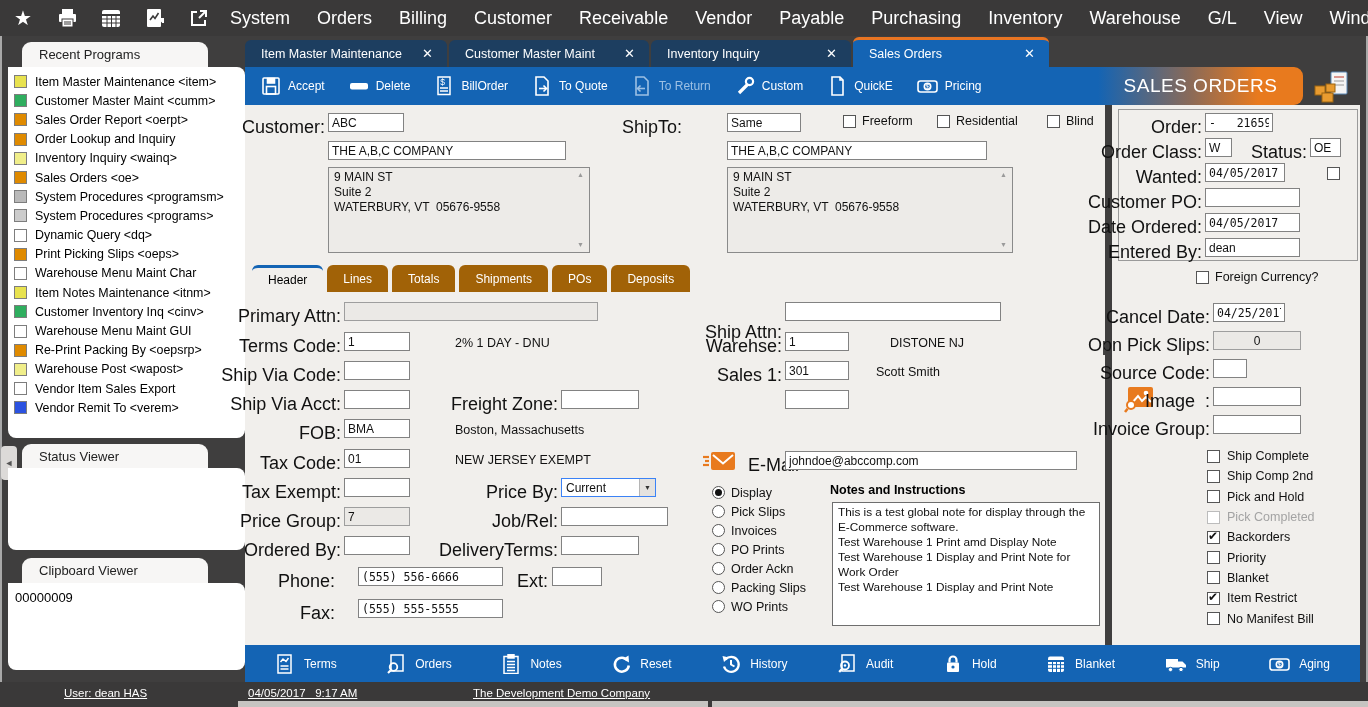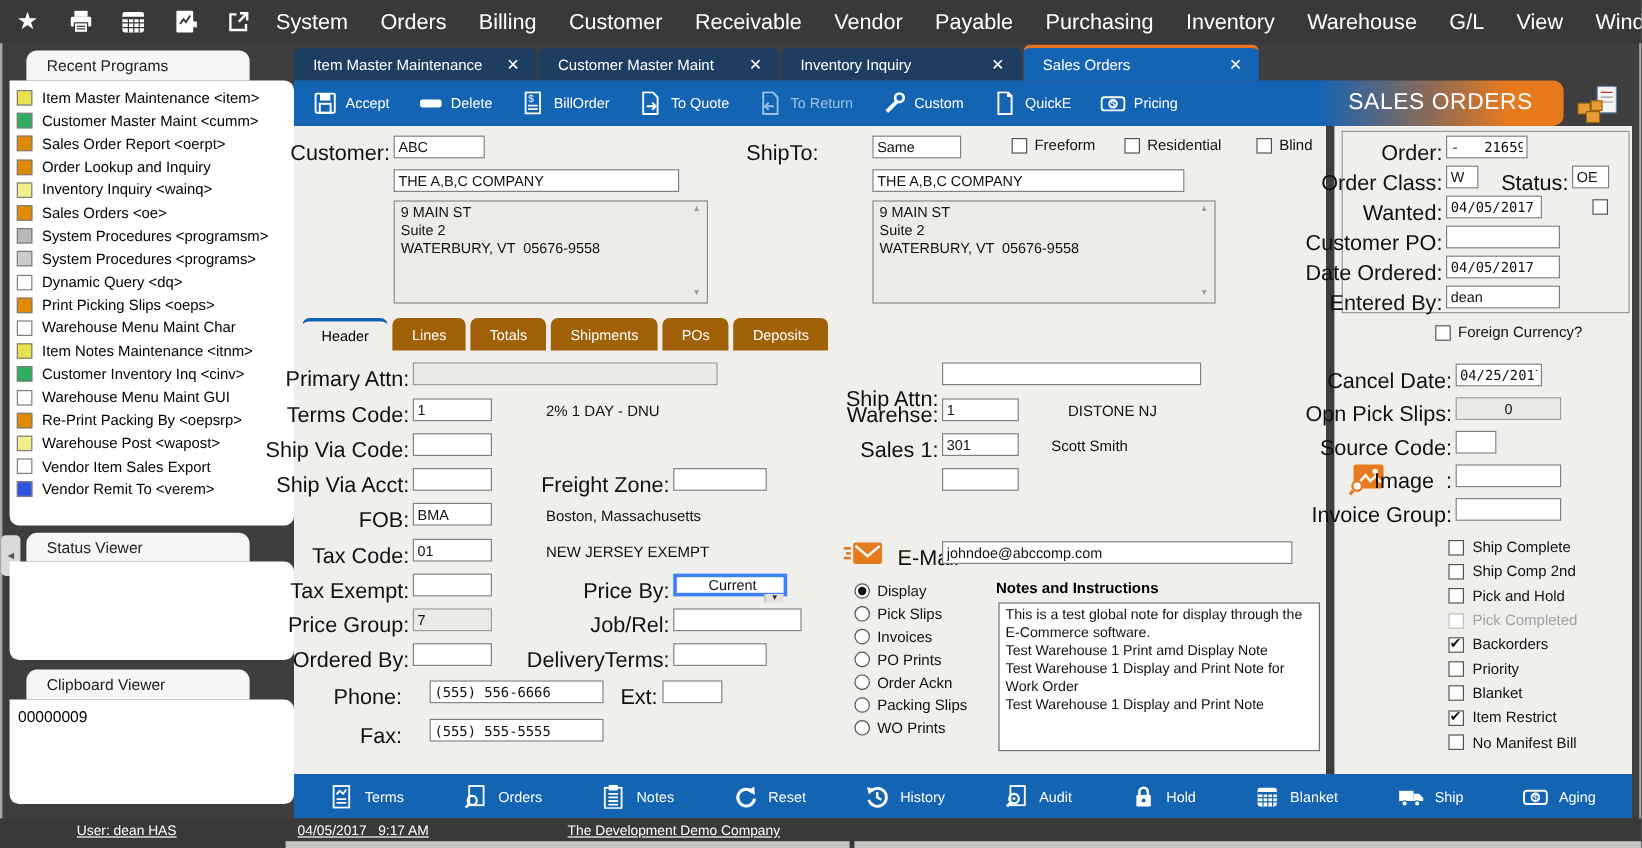--- a/index.html
+++ b/index.html
@@ -50,21 +50,21 @@
   .cb{width:13px;height:13px;border:1px solid #555;background:#fff;display:inline-block;position:relative;box-sizing:border-box;flex:0 0 13px;}
   .cb[data-checked="true"]::after{content:"✔";position:absolute;left:0;top:-3px;font-size:12px;font-weight:700;color:#111;}
   .radio{width:13px;height:13px;border:1px solid #555;border-radius:50%;background:#fff;display:inline-block;position:relative;box-sizing:border-box;flex:0 0 13px;}
   .radio[data-checked="true"]::after{content:"";position:absolute;left:2px;top:2px;width:7px;height:7px;border-radius:50%;background:#111;}
   .cbrow{position:absolute;display:flex;align-items:center;gap:6px;font-size:12.5px;color:#111;cursor:pointer;white-space:nowrap;}
   
   .dtabs{position:absolute;left:252px;top:265px;display:flex;gap:4px;}
   .dtab{height:27px;background:#a16207;color:#fff;font-size:12px;display:flex;align-items:center;padding:0 16px;border-radius:6px 6px 0 0;cursor:pointer;}
   .dtab[data-active="true"]{background:#f1efec;color:#000;border-top:3px solid #1464b4;height:24px;font-weight:400;}
   
-  .sel{position:absolute;height:19px;border:3px solid #3b82f6;background:#fff;font-size:12px;color:#111;display:flex;align-items:center;padding-left:4px;box-sizing:border-box;cursor:pointer;flex-direction:column;}
+  .sel{position:absolute;height:19px;border:1px solid #3b82f6;background:#fff;font-size:12px;color:#111;display:flex;align-items:center;padding-left:4px;box-sizing:border-box;cursor:pointer;}
   .sel .arr{margin-left:auto;width:15px;height:100%;background:#e4e2df;display:flex;align-items:center;justify-content:center;font-size:7px;color:#333;border-left:1px solid #b5b5b5;}
   
   .popts{position:absolute;left:712px;top:483px;display:flex;flex-direction:column;}
   .popt{display:flex;align-items:center;gap:6px;height:19px;font-size:12.5px;color:#111;cursor:pointer;}
   .flags{position:absolute;left:1207px;top:446px;display:flex;flex-direction:column;}
   .flag{display:flex;align-items:center;gap:7px;height:20.3px;font-size:12.5px;color:#111;cursor:pointer;white-space:nowrap;}
   .flag[data-disabled="true"]{color:#a3a3a3;}
   .flag[data-disabled="true"] .cb{border-color:#bcbcbc;}
   .notes-title{position:absolute;left:830px;top:483px;font-size:12.5px;font-weight:700;color:#000;}
   

